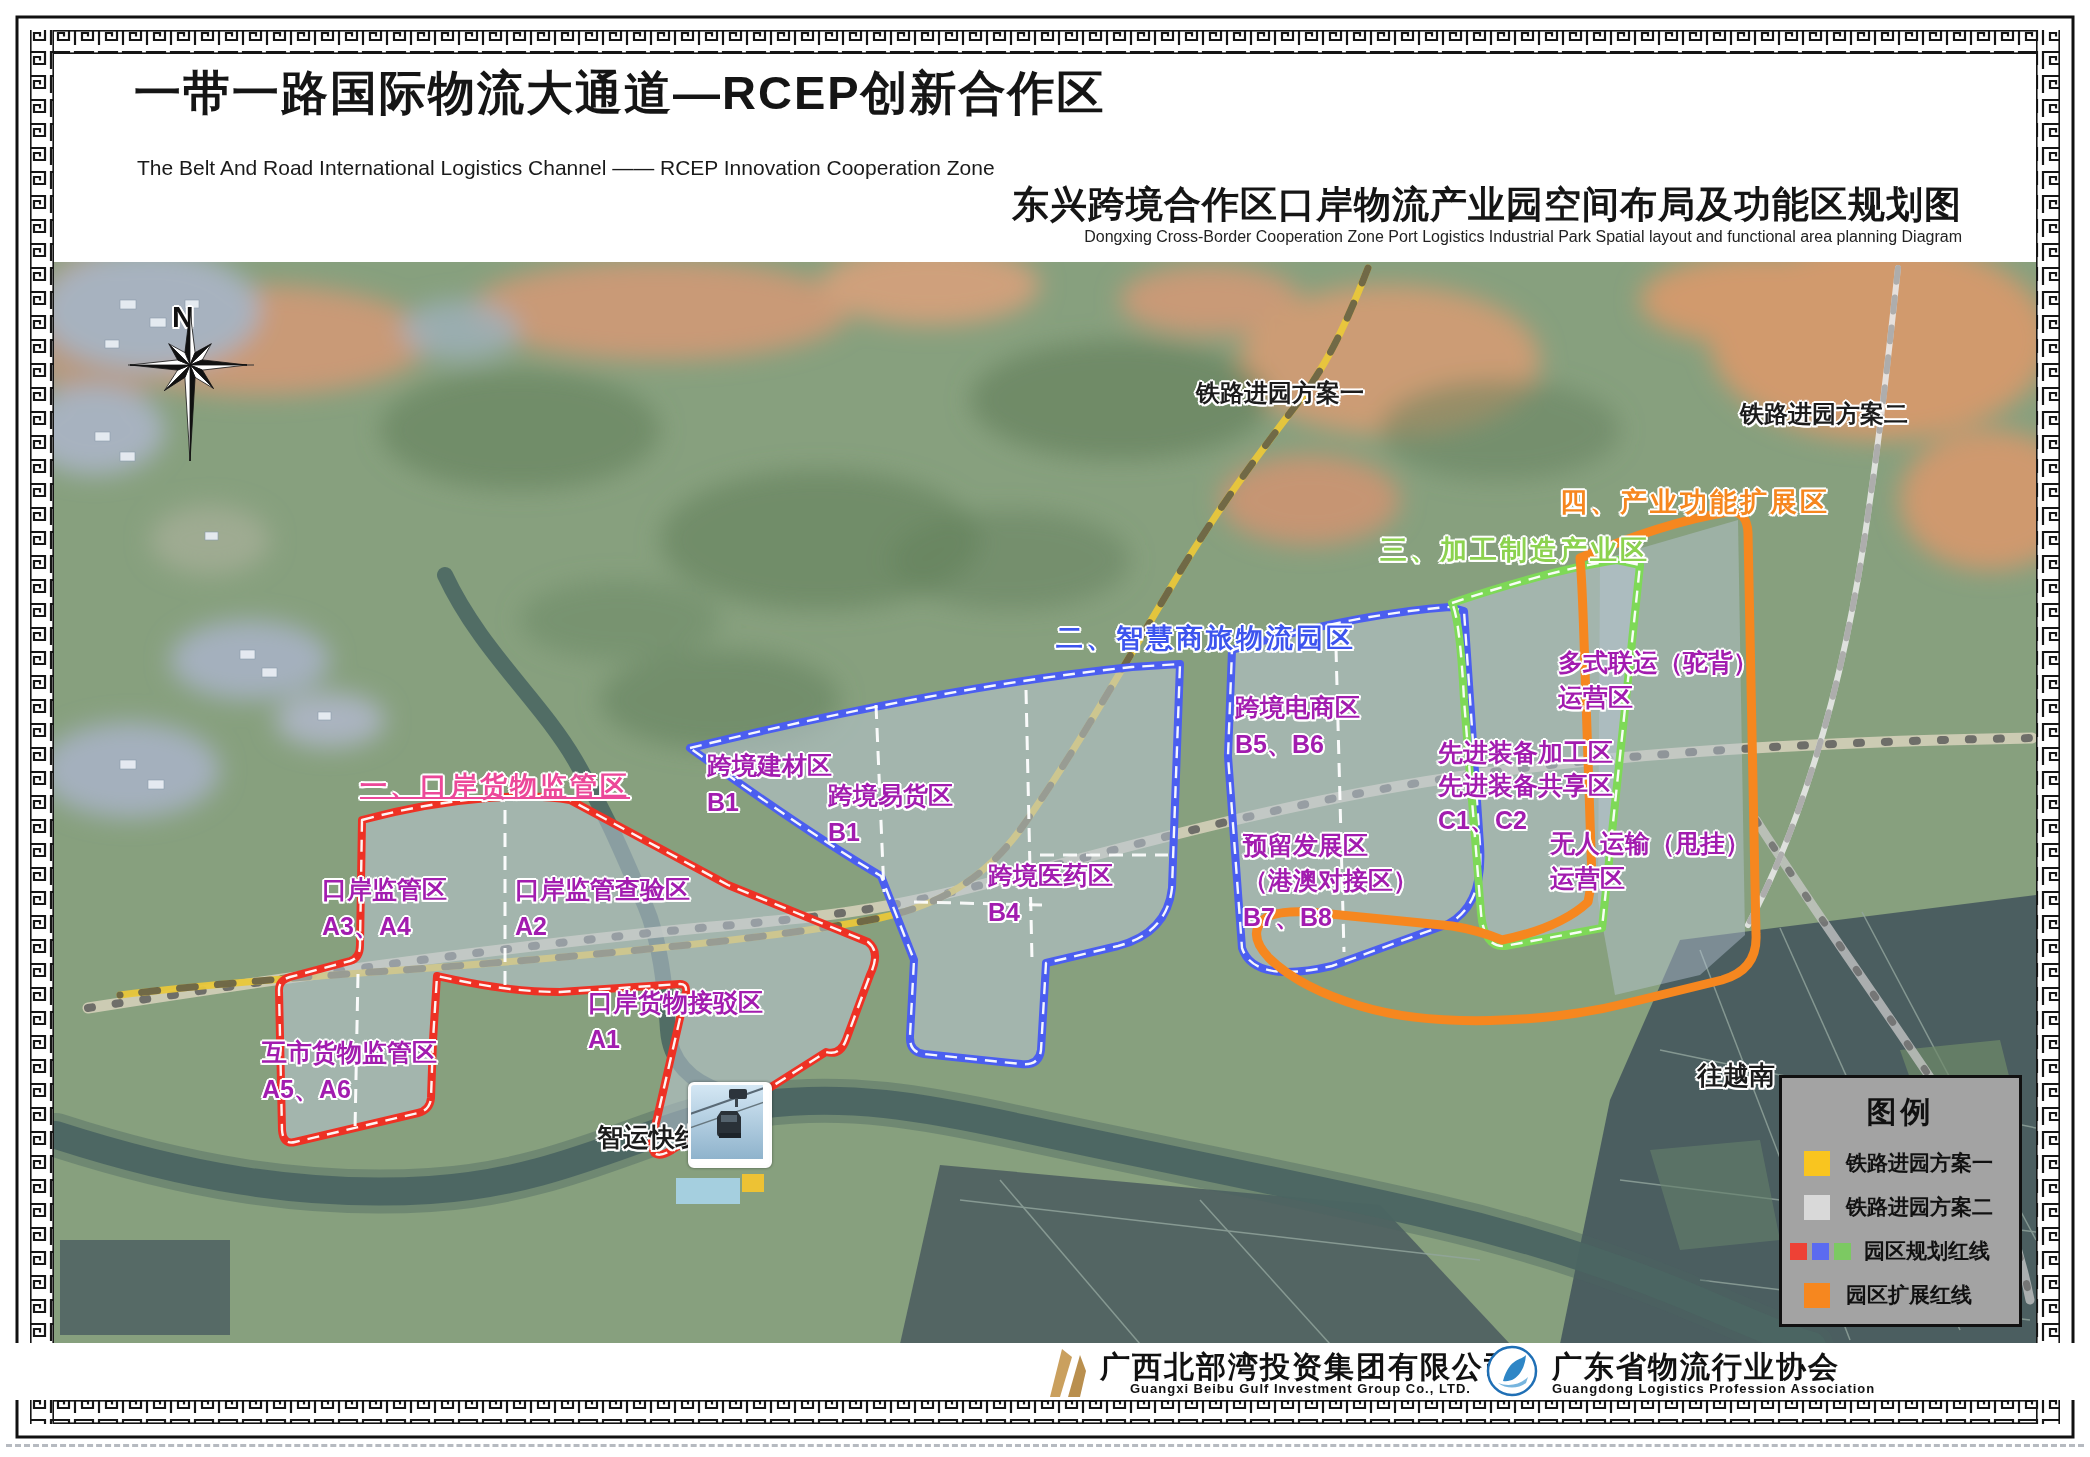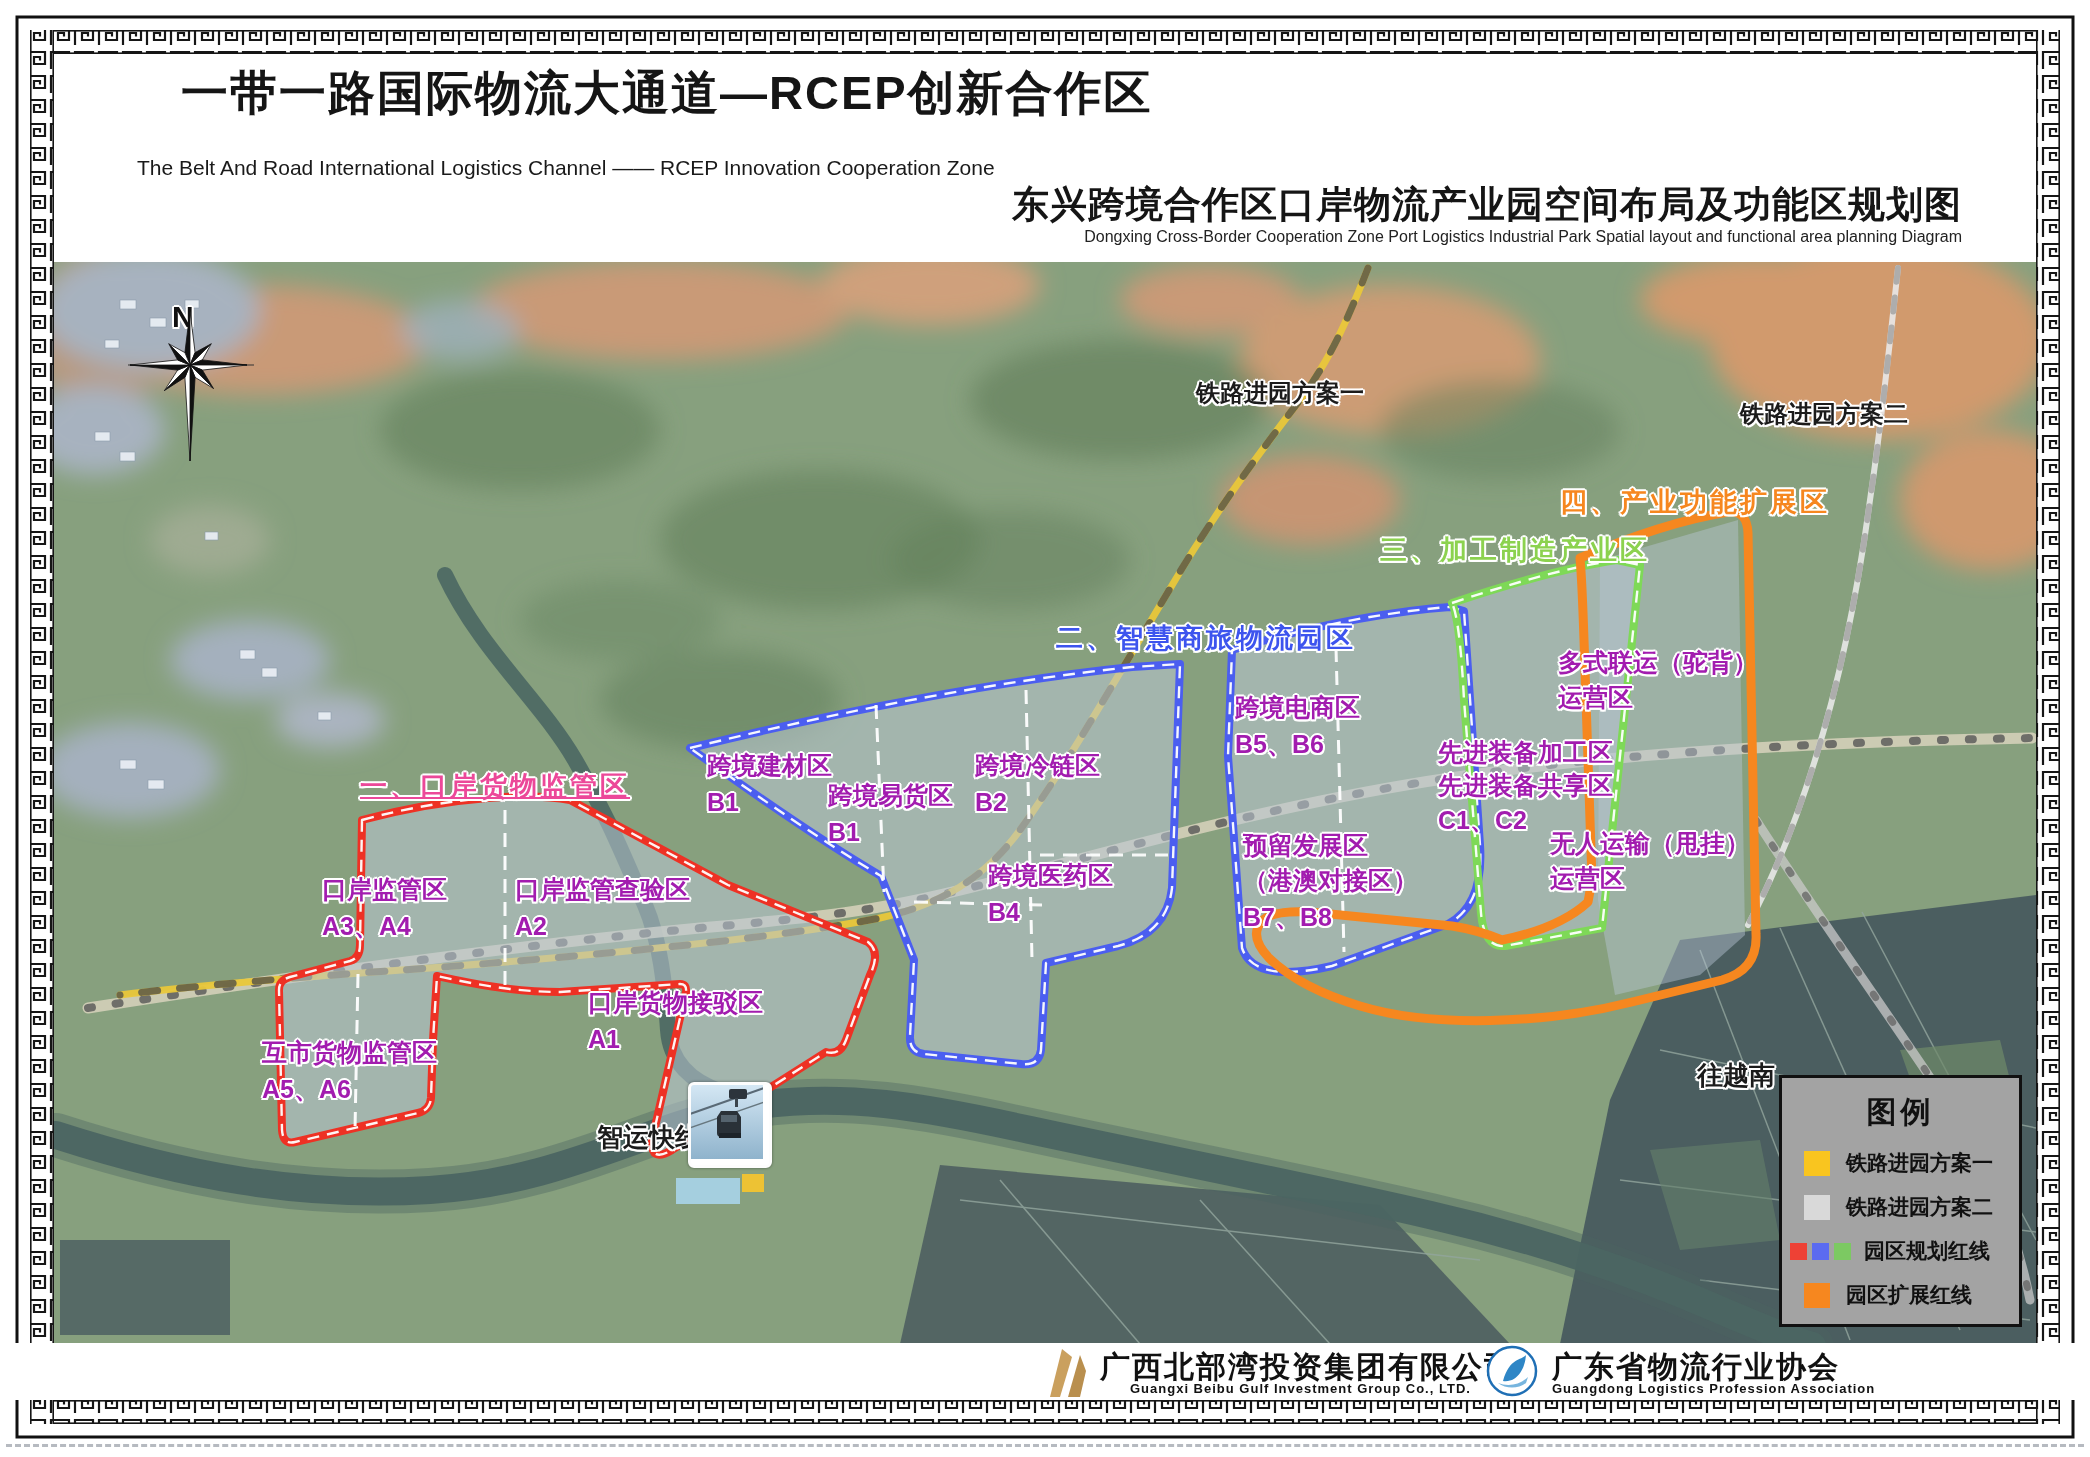--- a/index.html
+++ b/index.html
@@ -2,21 +2,21 @@
 <html><head>
 <meta charset="utf-8">
 <style>
   html,body{margin:0;padding:0;background:#fff;}
   .page{position:relative;width:2090px;height:1457px;background:#fff;overflow:hidden;
         font-family:"Liberation Sans",sans-serif;color:#111;}
   .abs{position:absolute;}
   svg{display:block;}
   
   .main-title{position:absolute;left:134px;top:62px;font-size:47px;font-weight:800;
-              letter-spacing:2px;color:#151515;white-space:nowrap;margin-left:47px;}
+              letter-spacing:2px;color:#151515;white-space:nowrap;}
   .main-title-en{position:absolute;left:137px;top:140px;font-size:21px;font-weight:400;
                  color:#1a1a1a;white-space:nowrap;margin-top:16px;}
   .sub-title{position:absolute;right:128px;top:180px;font-size:37px;font-weight:700;
              letter-spacing:1px;color:#151515;white-space:nowrap;text-align:right;}
   .sub-title-en{position:absolute;right:128px;top:228px;font-size:16px;font-weight:500;
                 color:#222;white-space:nowrap;}
   
   .halo{text-shadow:-2px 0 #fff,2px 0 #fff,0 -2px #fff,0 2px #fff,
         -1.5px -1.5px #fff,1.5px -1.5px #fff,-1.5px 1.5px #fff,1.5px 1.5px #fff;}
   .zlabel{position:absolute;font-weight:700;font-size:25px;
@@ -258,24 +258,20 @@
   </div>
 
   <div class="zlabel halo" style="left:707px;top:748px;width:200px;">
     <div>跨境建材区</div>
     <div class="code">B1</div>
   </div>
   <div class="zlabel halo" style="left:828px;top:778px;width:200px;">
     <div>跨境易货区</div>
     <div class="code">B1</div>
   </div>
-  <div class="zlabel halo" style="left:975px;top:748px;width:200px;">
-    <div>跨境冷链区</div>
-    <div class="code">B2</div>
-  </div>
   <div class="zlabel halo" style="left:988px;top:858px;width:200px;">
     <div>跨境医药区</div>
     <div class="code">B4</div>
   </div>
   <div class="zlabel halo" style="left:1235px;top:690px;width:200px;">
     <div>跨境电商区</div>
     <div class="code">B5、B6</div>
   </div>
   <div class="zlabel halo" style="left:1243px;top:828px;width:200px;">
     <div>预留发展区</div>

